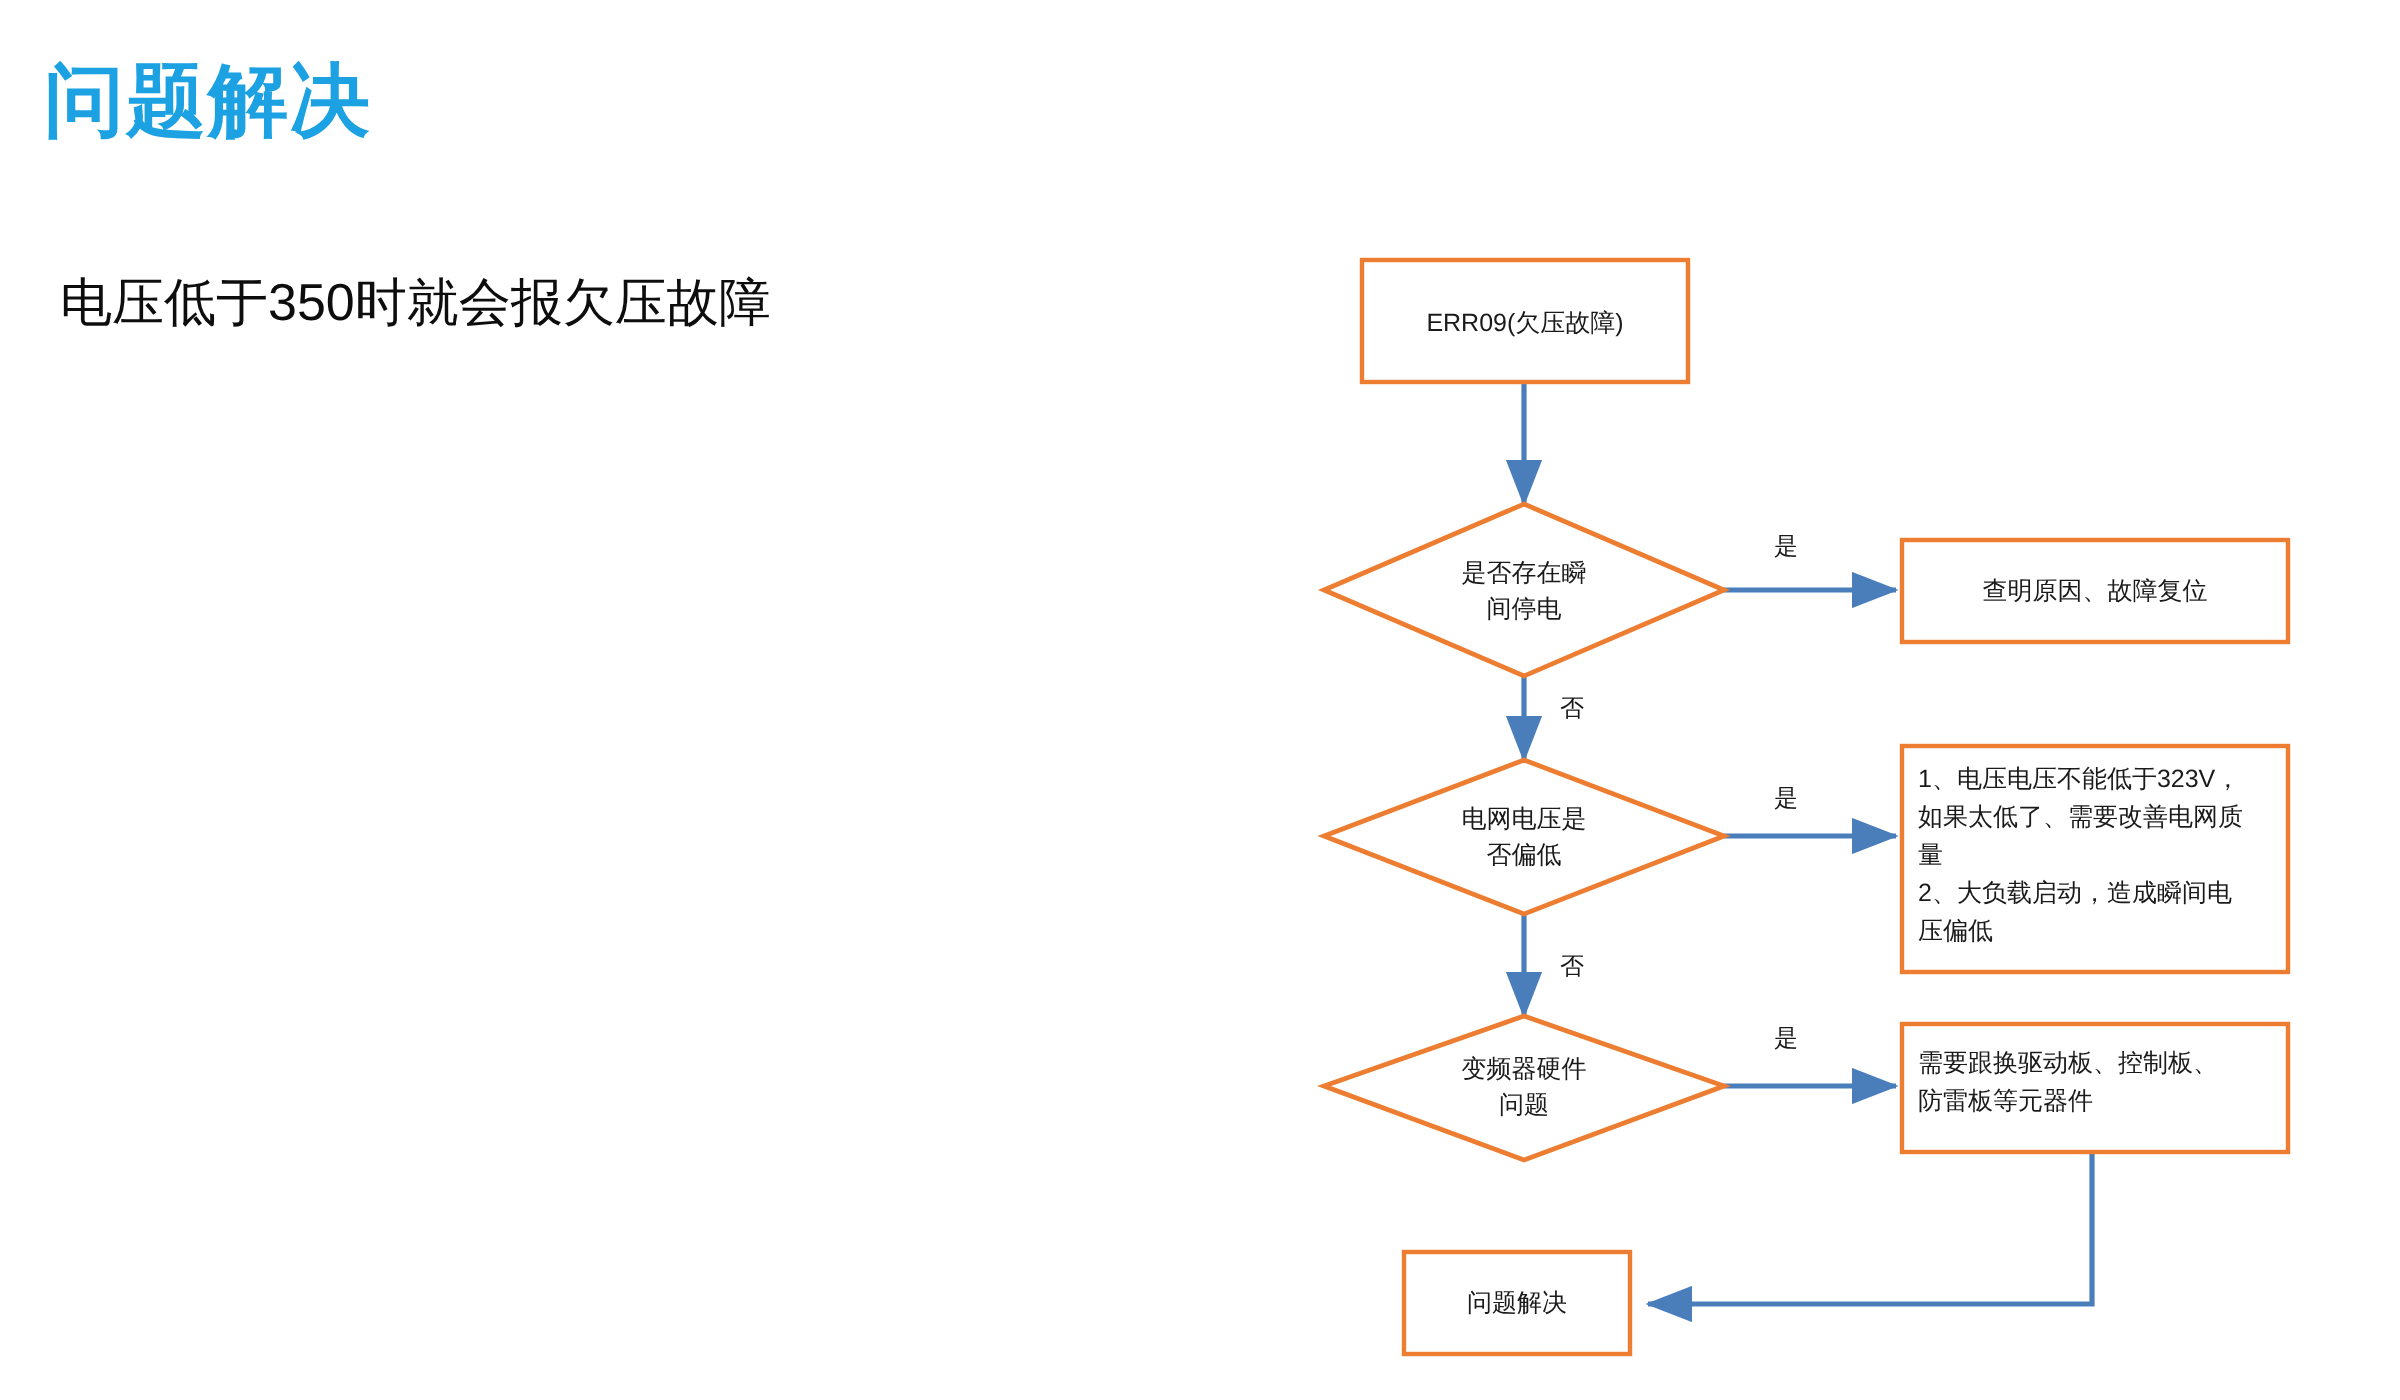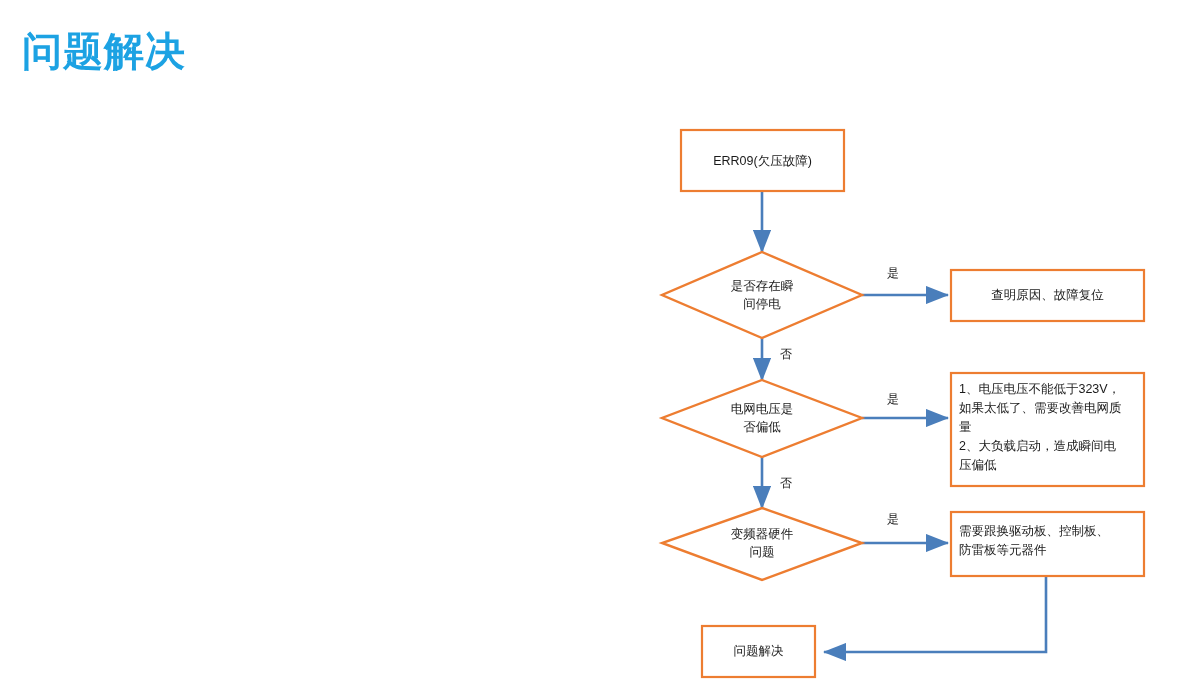--- a/index.html
+++ b/index.html
@@ -87,20 +87,21 @@
     text-anchor: middle;
     dominant-baseline: middle;
   }
 </style>
 </head>
 <body>
 
 <div id="slide-title">问题解决</div>
 
 <div id="body-text">
+  <span class="body-line">电压低于350时就会报欠压故障</span>
 </div>
 
 <svg id="flowchart" viewBox="0 0 1200 700">
 
   <defs>
     <marker id="arrowhead" markerWidth="9" markerHeight="7" refX="8.5" refY="3.5" orient="auto" markerUnits="strokeWidth">
       <polygon points="0 0, 9 3.5, 0 7" fill="#4A7EBB"></polygon>
     </marker>
   </defs>
 

